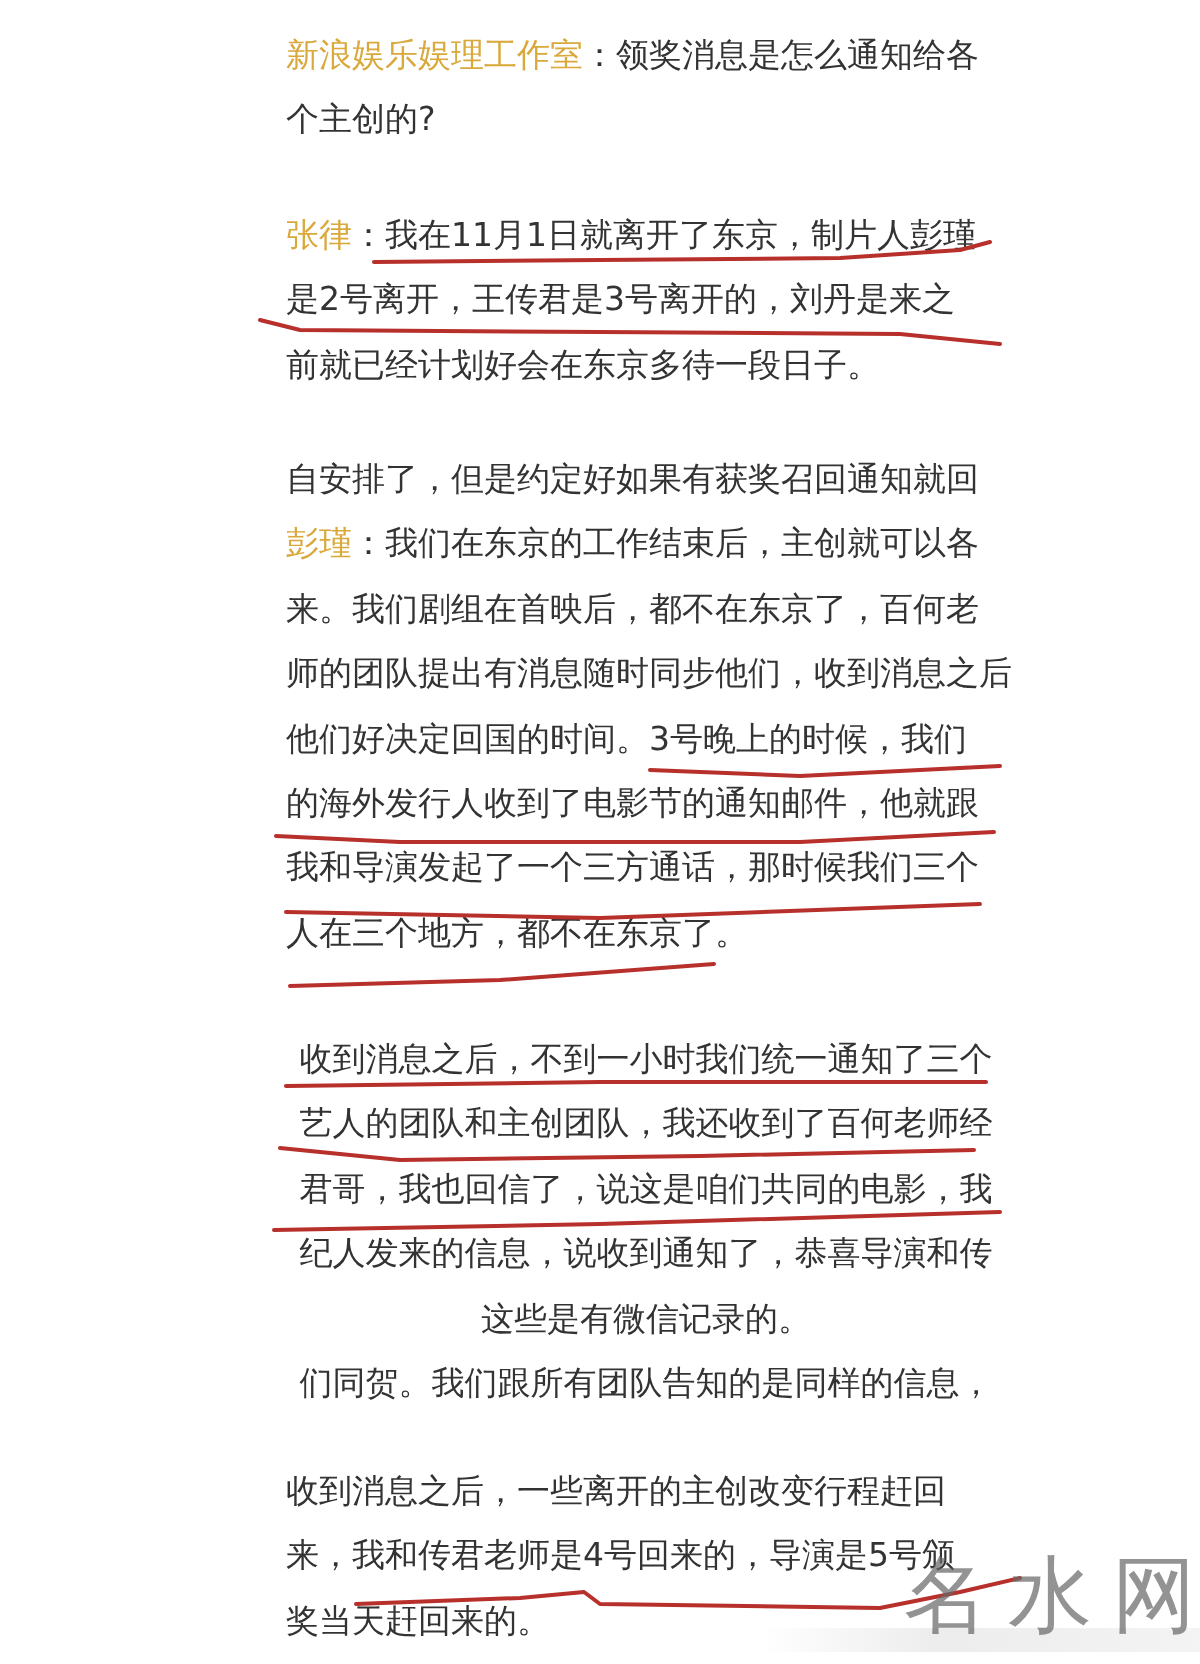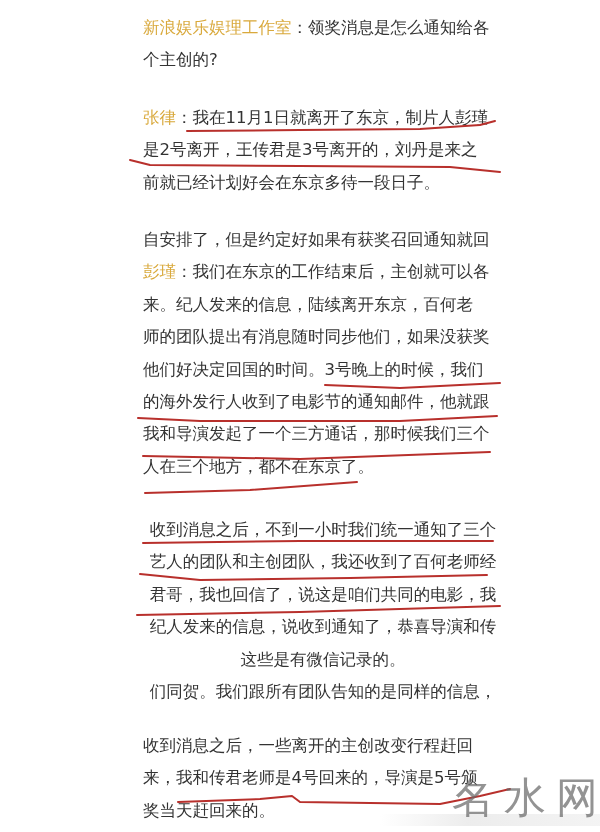--- a/index.html
+++ b/index.html
@@ -38,22 +38,22 @@
 
   <div class="para" style="top:102px;">
     <div class="line"><span class="speaker">张律</span><span>：我在11月1日就离开了东京，制片人彭瑾</span></div>
     <div class="line">是2号离开，王传君是3号离开的，刘丹是来之</div>
     <div class="line">前就已经计划好会在东京多待一段日子。</div>
   </div>
 
   <div class="para" style="top:224px;">
     <div class="line">自安排了，但是约定好如果有获奖召回通知就回</div>
     <div class="line"><span class="speaker">彭瑾</span><span>：我们在东京的工作结束后，主创就可以各</span></div>
-    <div class="line">来。纪人发来的信息，陆续离开东京，百何老</div>
-    <div class="line">师的团队提出有消息随时同步他们，如果没获奖</div>
+    <div class="line">来。我们剧组在首映后，都不在东京了，百何老</div>
+    <div class="line">师的团队提出有消息随时同步他们，收到消息之后</div>
     <div class="line">他们好决定回国的时间。3号晚上的时候，我们</div>
     <div class="line">的海外发行人收到了电影节的通知邮件，他就跟</div>
     <div class="line">我和导演发起了一个三方通话，那时候我们三个</div>
     <div class="line">人在三个地方，都不在东京了。</div>
   </div>
 
   <div class="para" style="top:514px;text-align:center;">
     <div class="line">收到消息之后，不到一小时我们统一通知了三个</div>
     <div class="line">艺人的团队和主创团队，我还收到了百何老师经</div>
     <div class="line">君哥，我也回信了，说这是咱们共同的电影，我</div>

